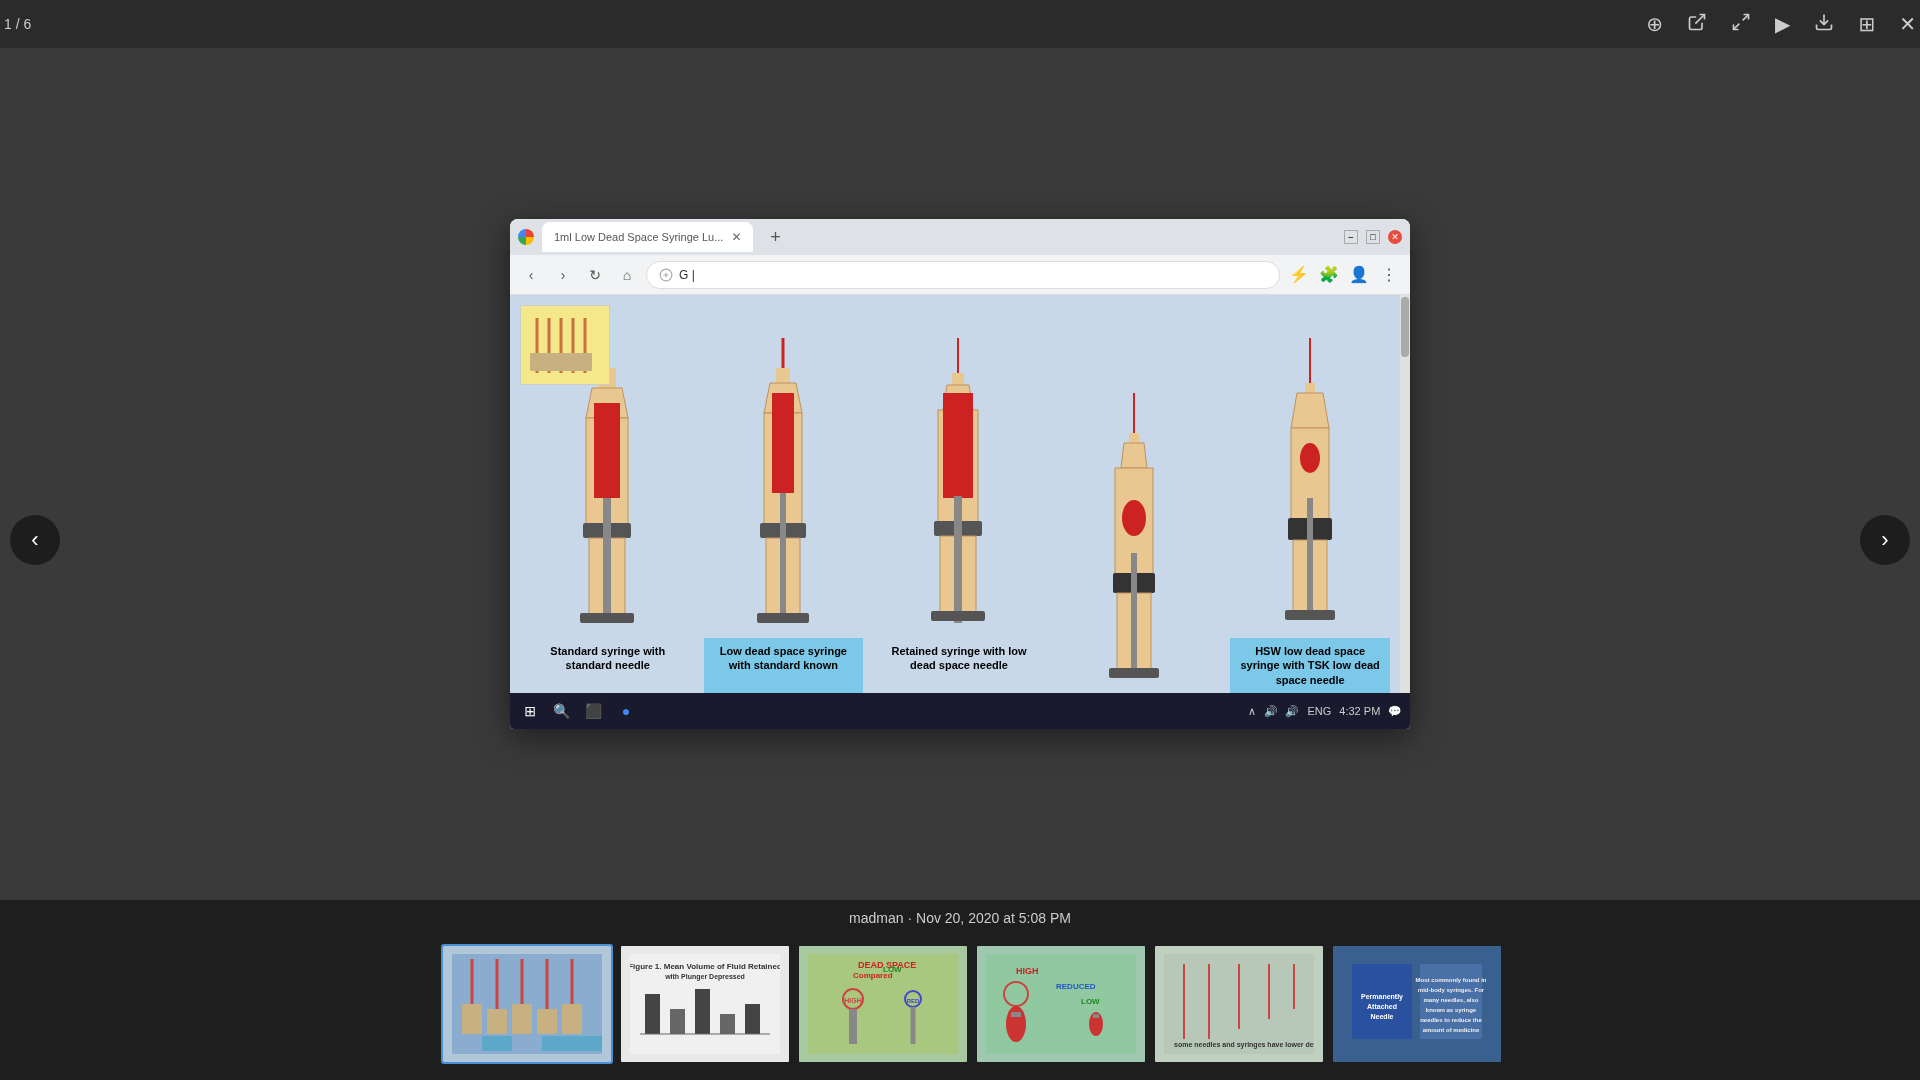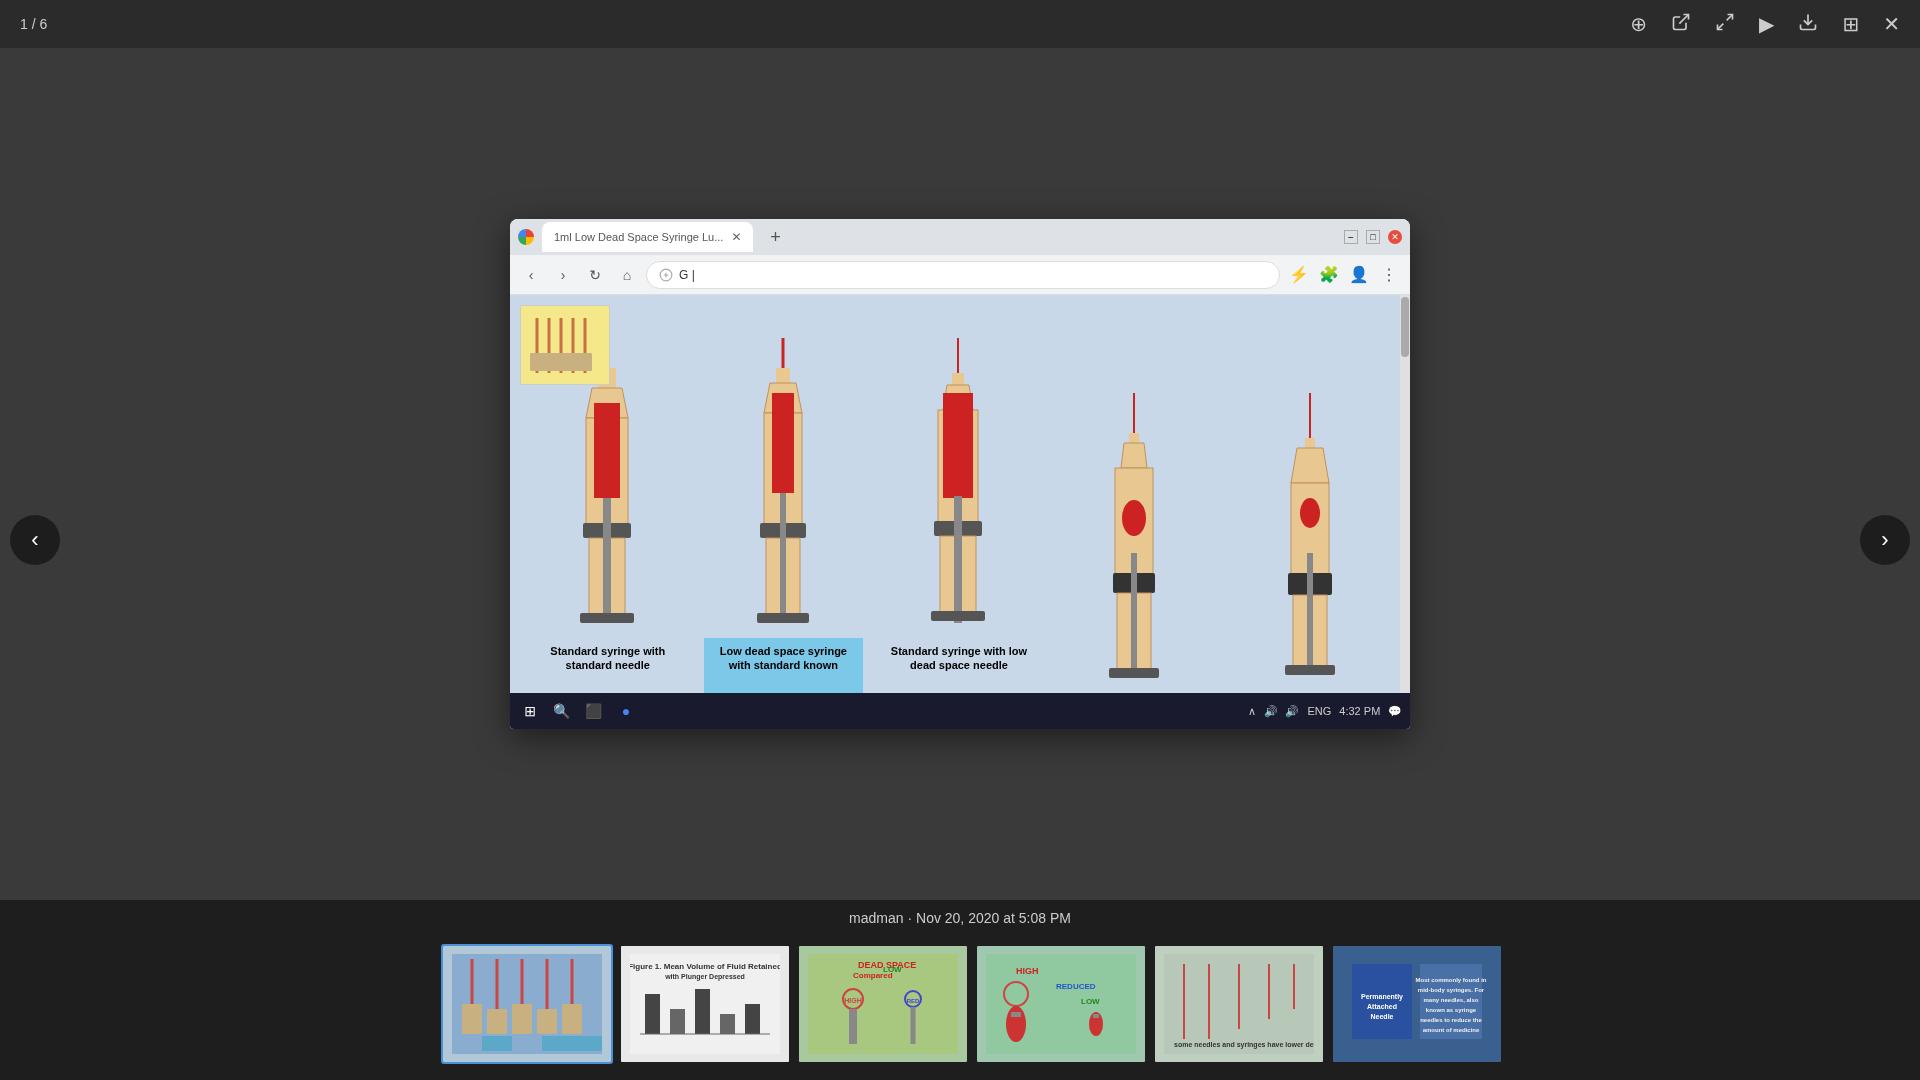--- a/index.html
+++ b/index.html
@@ -13,21 +13,21 @@
     }
 
     
     .top-toolbar {
       position: absolute;
       top: 0; left: 0; right: 0;
       height: 48px;
       background: #2b2b2b;
       display: flex;
       align-items: center;
-      padding: 0 20px;
+      padding: 0 4px;
       z-index: 100;
     }
     .slide-counter {
       color: #ccc;
       font-size: 14px;
       margin-right: auto;
     }
     .toolbar-icons {
       display: flex;
       gap: 24px;
@@ -483,21 +483,21 @@
                 <rect x="13" y="183" width="48" height="15" fill="#555" rx="2"></rect>
 
                 <rect x="19" y="198" width="36" height="80" fill="#e8c890" stroke="#c09060" stroke-width="1"></rect>
 
                 <rect x="33" y="158" width="8" height="127" fill="#888"></rect>
 
                 <rect x="10" y="273" width="54" height="10" fill="#555" rx="2"></rect>
               </svg>
             </div>
             <div class="syringe-label-box" style="background:#c8d8e8;width:100%;">
-              <span>Standard syringe with low dead space needle</span>
+              <span>Retained syringe with low dead space needle</span>
             </div>
           </div>
 
           <div style="display:flex;flex-direction:column;align-items:center;flex:1;background:#c8d8e8;">
             <div style="flex:1;display:flex;align-items:flex-end;justify-content:center;padding-bottom:0;">
               <svg width="75" height="300" viewBox="0 0 75 300">
 
                 <line x1="37" y1="0" x2="37" y2="40" stroke="#cc2222" stroke-width="2"></line>
 
                 <rect x="32" y="40" width="10" height="10" fill="#e8c890"></rect>
@@ -534,20 +534,23 @@
                 <ellipse cx="37" cy="120" rx="10" ry="15" fill="#cc2222"></ellipse>
 
                 <rect x="15" y="180" width="44" height="22" fill="#333" rx="2"></rect>
 
                 <rect x="20" y="202" width="34" height="75" fill="#e8c890" stroke="#c09060" stroke-width="1"></rect>
 
                 <rect x="34" y="160" width="6" height="120" fill="#888"></rect>
 
                 <rect x="12" y="272" width="50" height="10" fill="#555" rx="2"></rect>
               </svg>
+            </div>
+            <div class="syringe-label-box" style="background:#7bc8e8;width:100%;">
+              <span>HSW low dead space syringe with TSK low dead space needle</span>
             </div>
           </div>
 
         </div>
       </div>
       <div class="browser-scrollbar">
         <div class="browser-scrollbar-thumb"></div>
       </div>
     </div>
 

